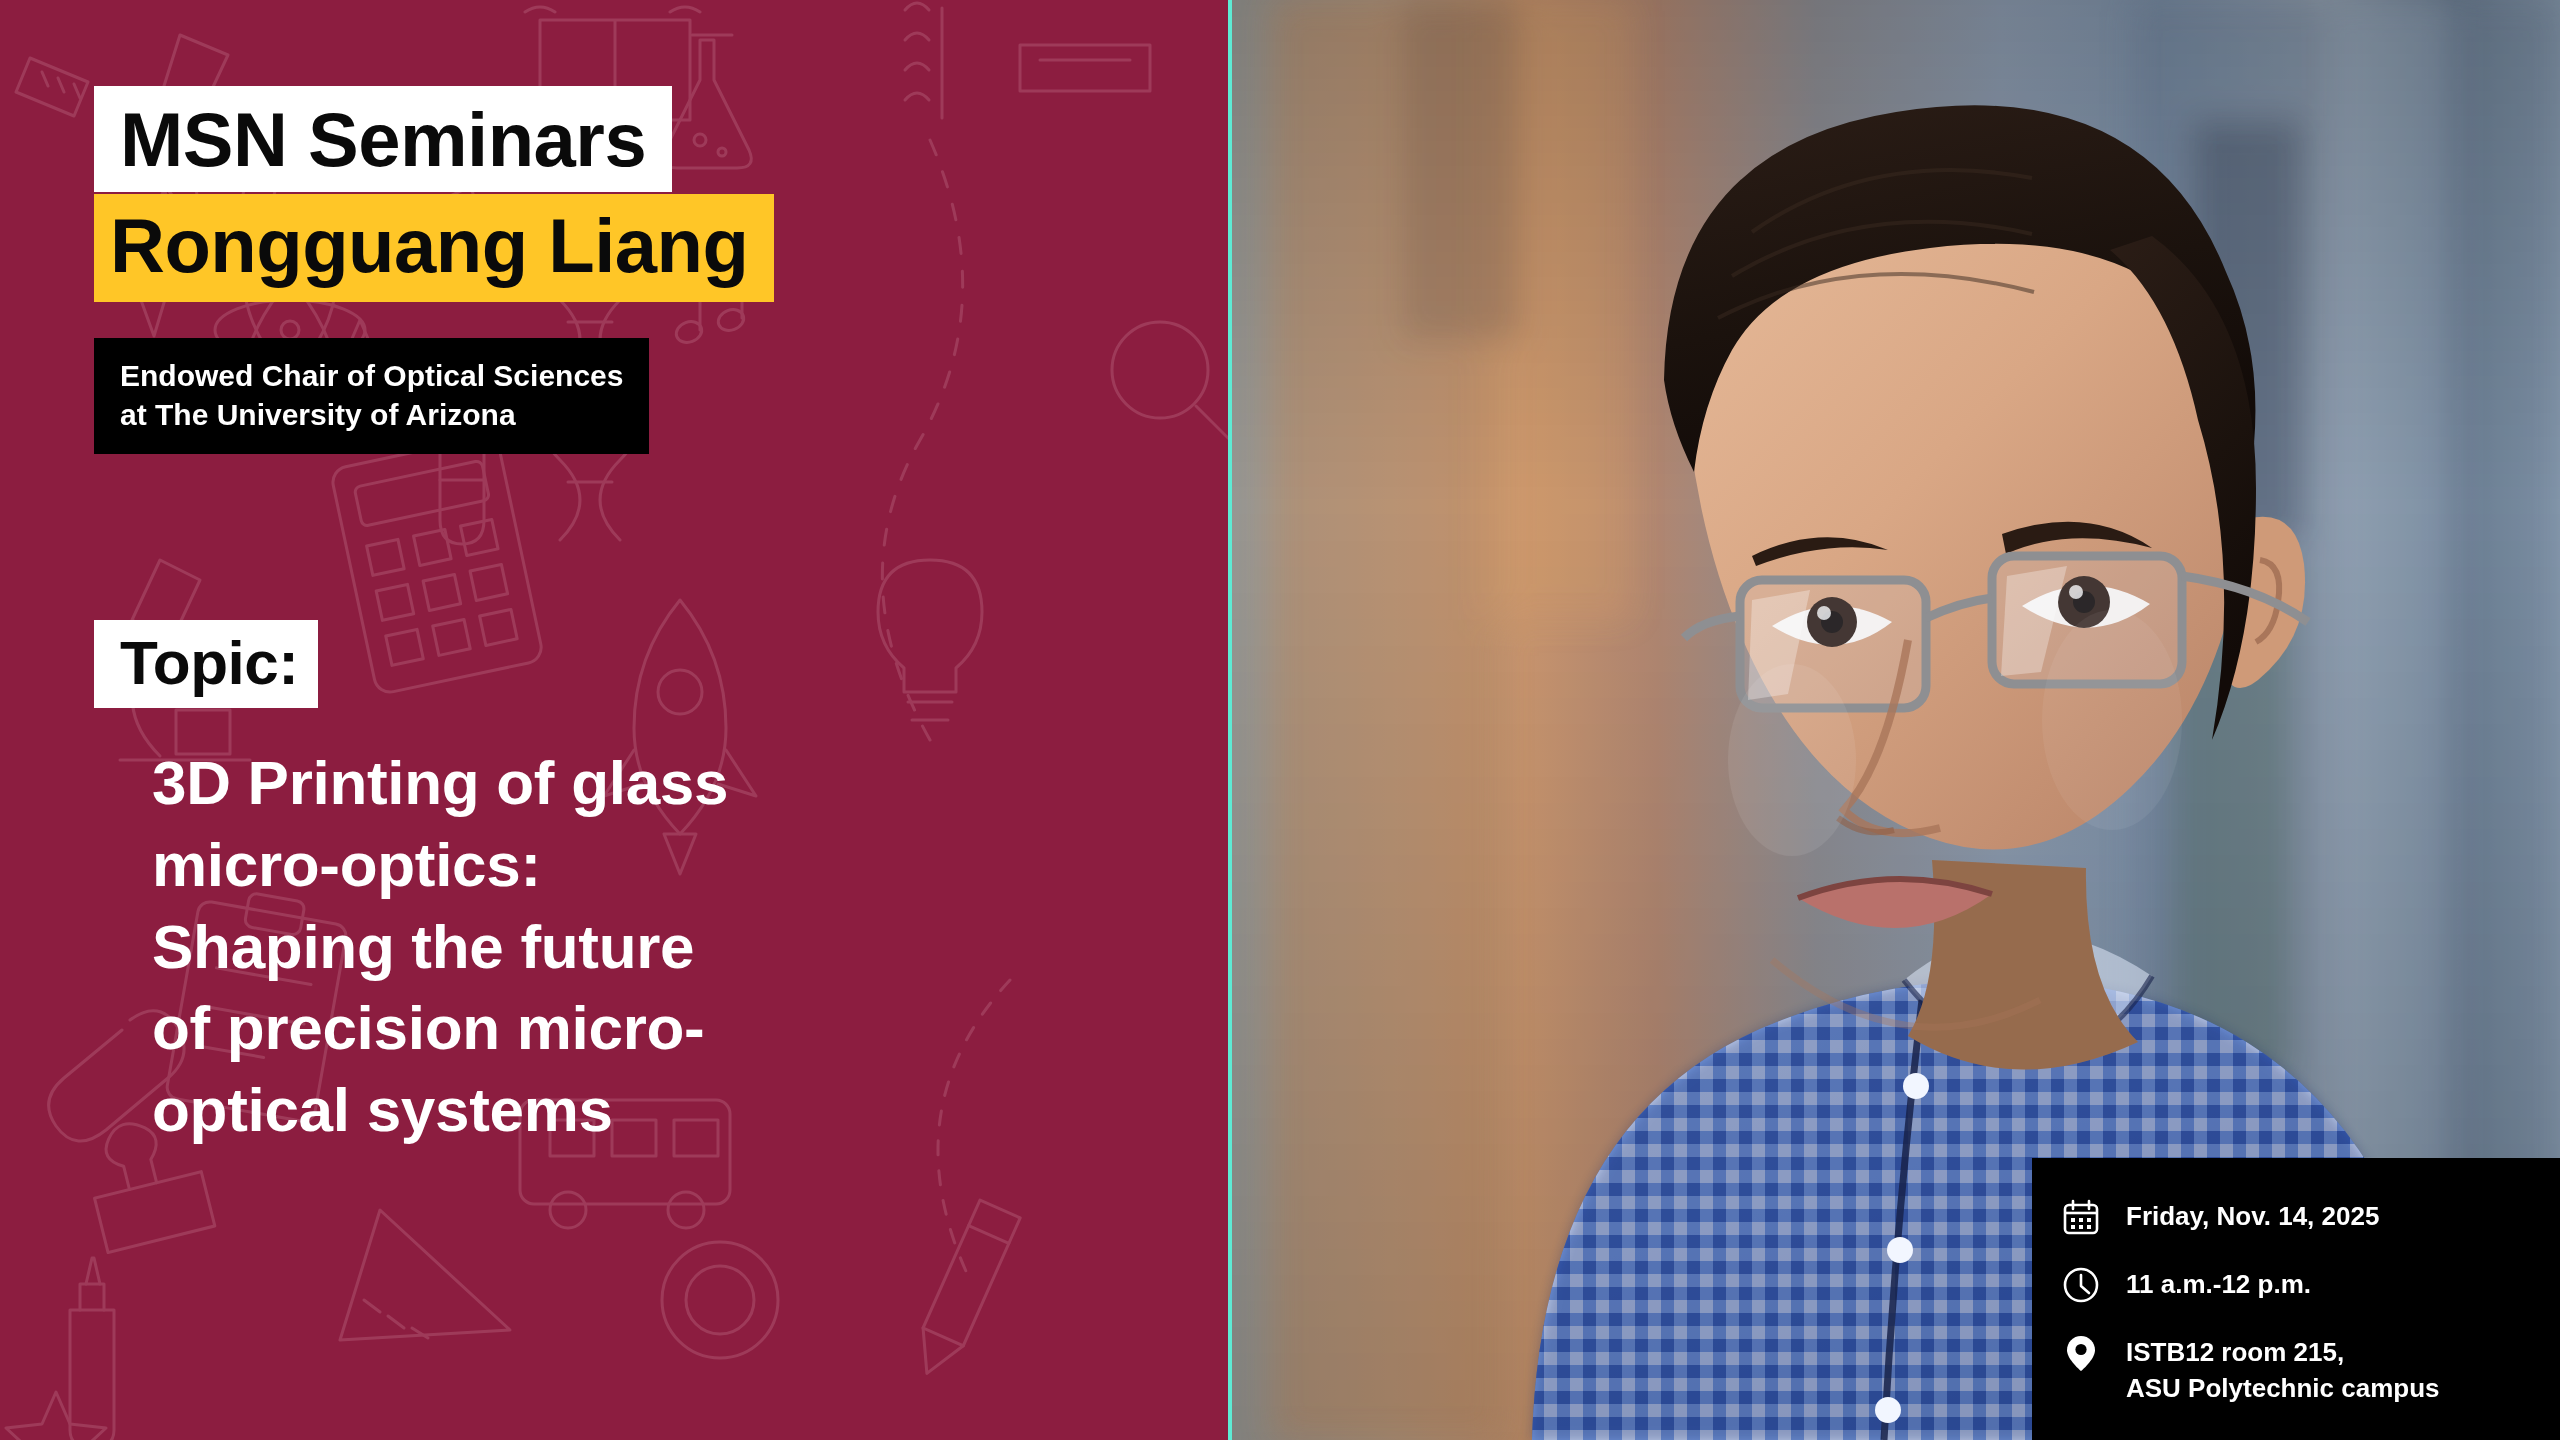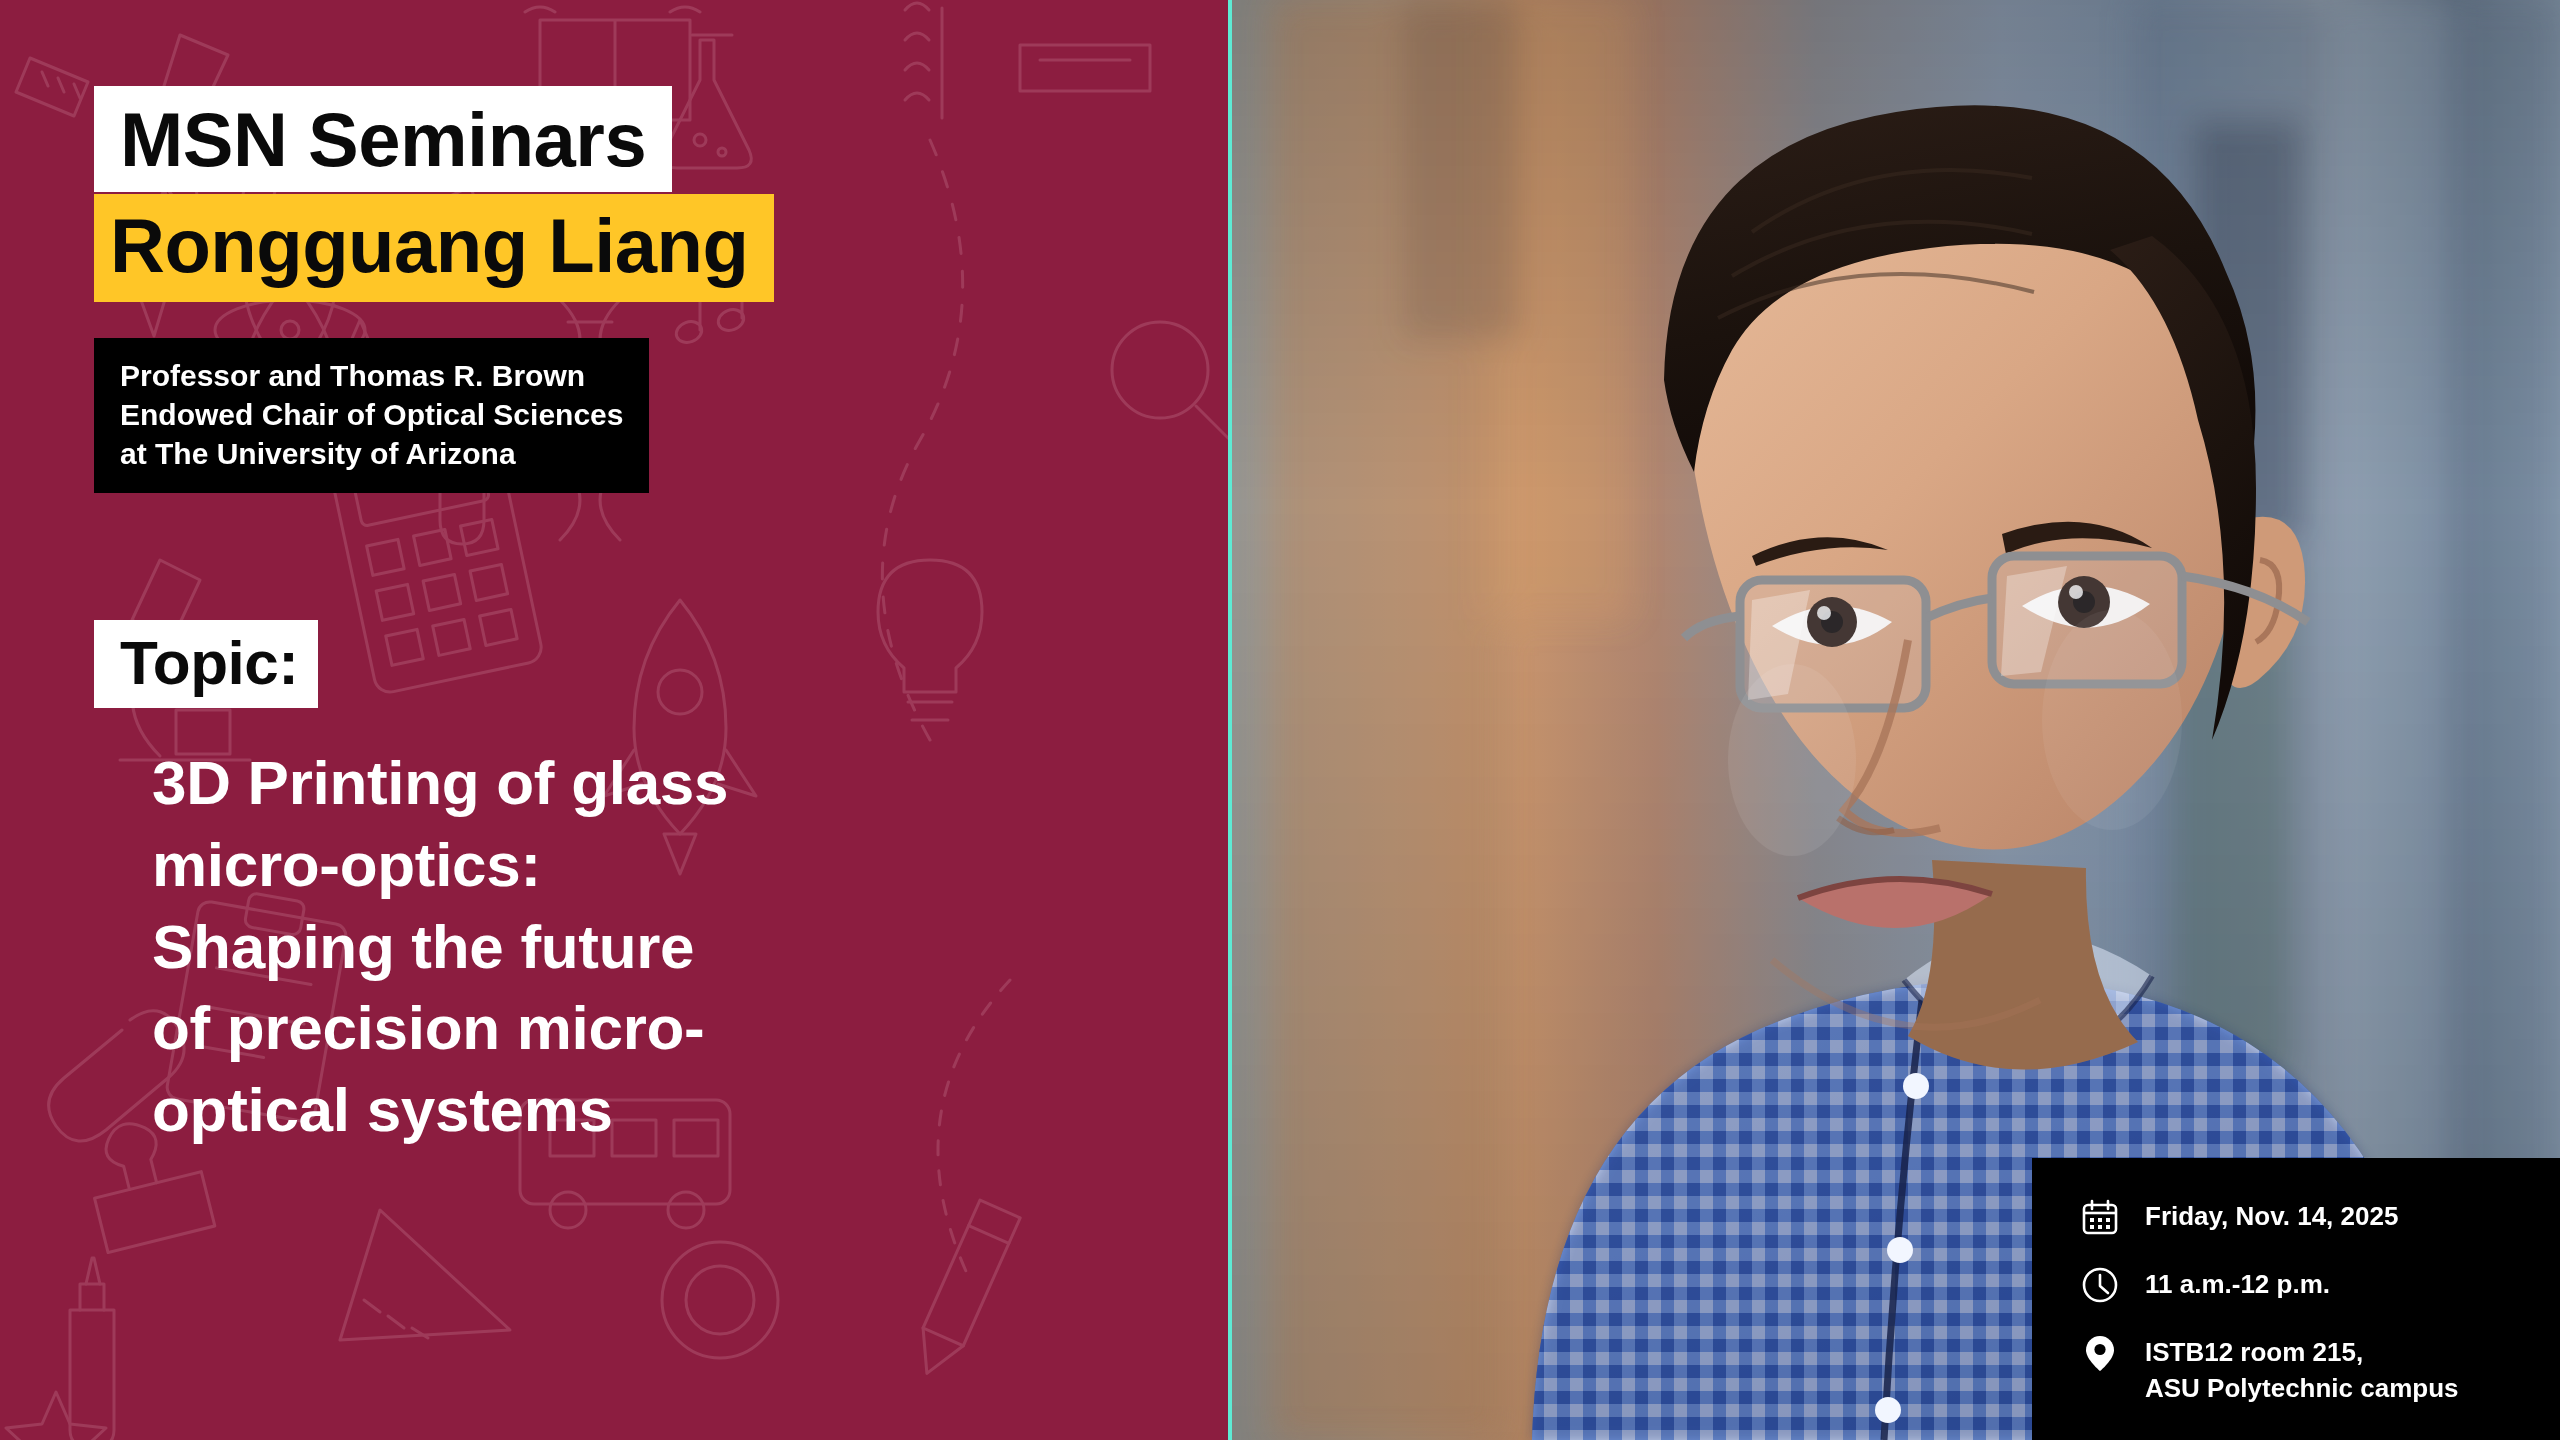--- a/index.html
+++ b/index.html
@@ -138,21 +138,21 @@
 
   
   .details-box {
     position: absolute;
     left: 2032px;
     top: 1158px;
     width: 528px;
     height: 282px;
     background: #000000;
     z-index: 10;
-    padding: 36px 0 0 45px;
+    padding: 36px 0 0 26px;
     box-sizing: border-box;
   }
   .detail-row {
     display: flex;
     align-items: flex-start;
     margin-bottom: 22px;
   }
   .detail-row:last-child { margin-bottom: 0; }
   .detail-icon {
     width: 46px;
@@ -331,21 +331,20 @@
         </g>
       </g>
     </svg>
 
     <div class="title-stack">
       <div class="band-white">MSN Seminars</div>
       <div class="band-gold">Rongguang Liang</div>
     </div>
 
     <div class="cred-box">
-      <div class="cred-line">Professor and Thomas R. Brown</div>
       <div class="cred-line">Endowed Chair of Optical Sciences</div>
       <div class="cred-line">at The University of Arizona</div>
     </div>
 
     <div class="topic-label-box">
       <div class="topic-label-text">Topic:</div>
     </div>
 
     <div class="topic-body">
       <div class="topic-line">3D Printing of glass</div>

